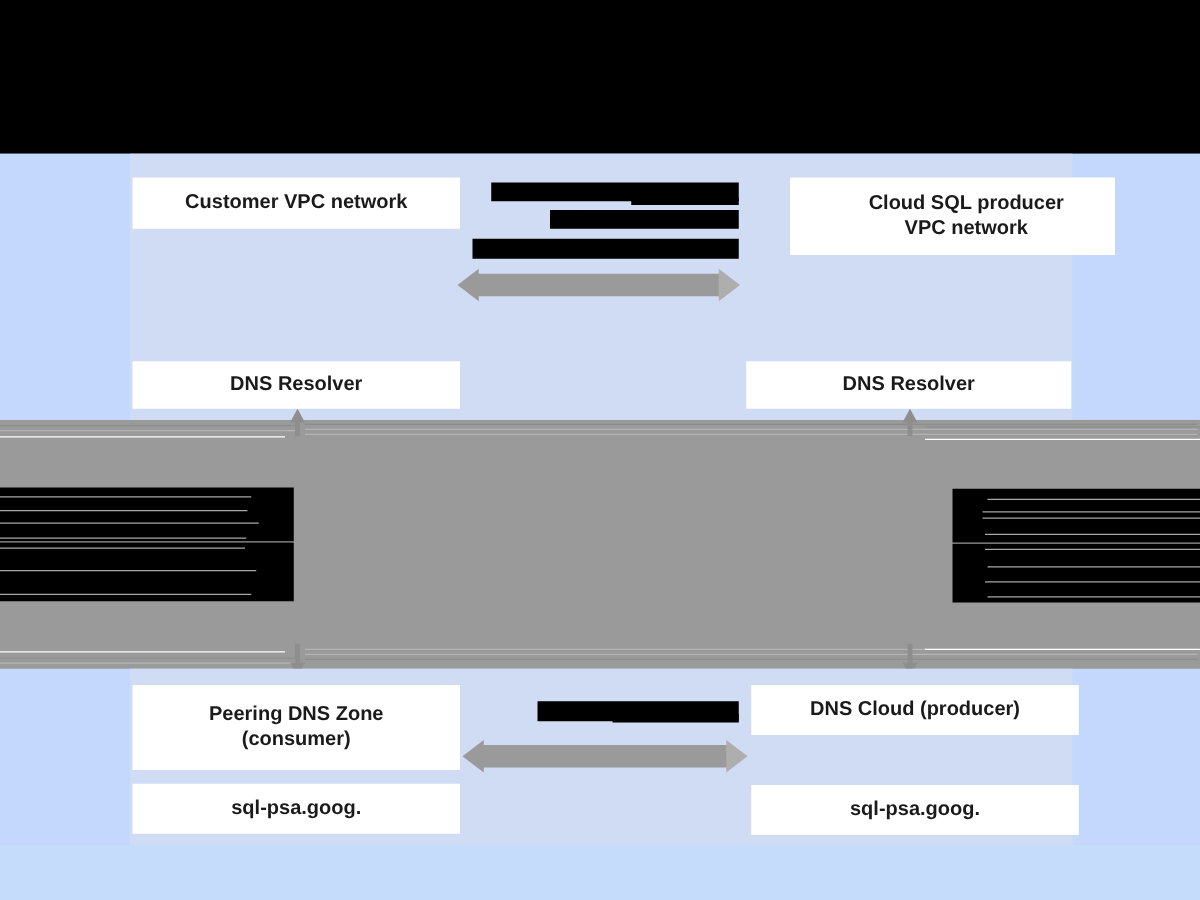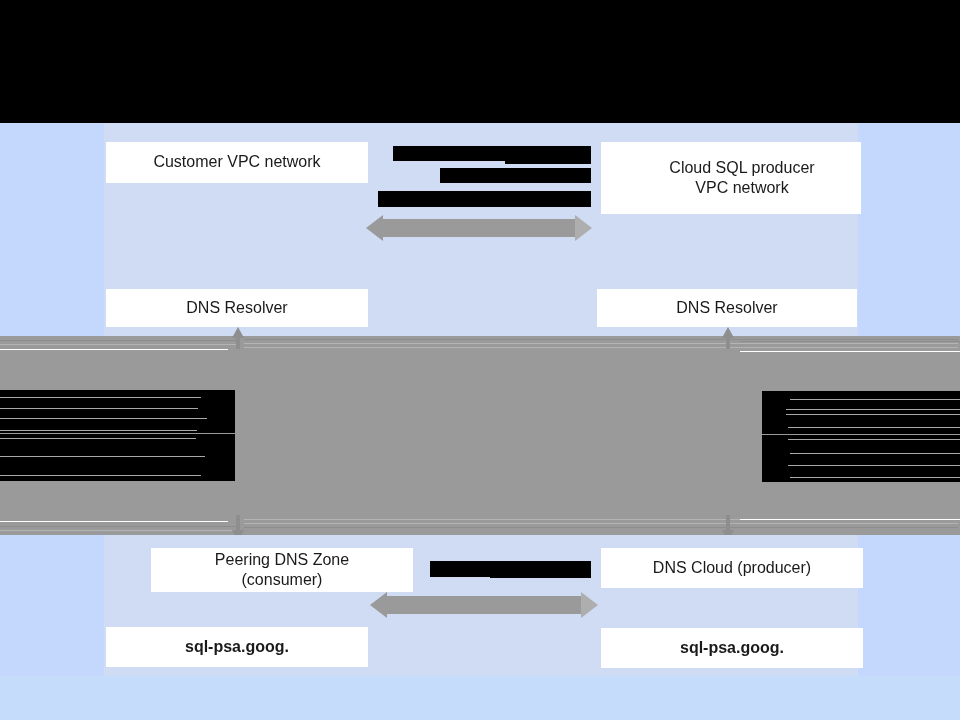--- a/index.html
+++ b/index.html
@@ -53,28 +53,29 @@
     background: #ffffff;
     display: flex;
     align-items: center;
     justify-content: center;
     text-align: center;
     color: #1a1a1a;
     font-size: 16px;
     line-height: 1.28;
     box-sizing: border-box;
     padding: 4px 8px;
+    font-weight: bold;
   }
   .box.bold { font-weight: bold; }
 
   .box-customer-vpc { left: 106px; top: 142px; width: 262px; height: 41px; }
-  .box-producer-vpc { left: 601px; top: 142px; width: 260px; height: 72px; padding-left: 30px; }
+  .box-producer-vpc { left: 632px; top: 142px; width: 260px; height: 62px; padding-left: 30px; }
   .box-resolver-l   { left: 106px; top: 289px; width: 262px; height: 38px; }
   .box-resolver-r   { left: 597px; top: 289px; width: 260px; height: 38px; }
-  .box-peering-zone { left: 106px; top: 548px; width: 262px; height: 44px; margin-left: 45px; }
+  .box-peering-zone { left: 106px; top: 548px; width: 262px; height: 68px; }
   .box-producer-zone{ left: 601px; top: 548px; width: 262px; height: 40px; }
   .box-zone-name-l  { left: 106px; top: 627px; width: 262px; height: 40px; }
   .box-zone-name-r  { left: 601px; top: 628px; width: 262px; height: 40px; }
 
   
   .redact {
     position: absolute;
     background: #000000;
   }
   .redact .ln {

